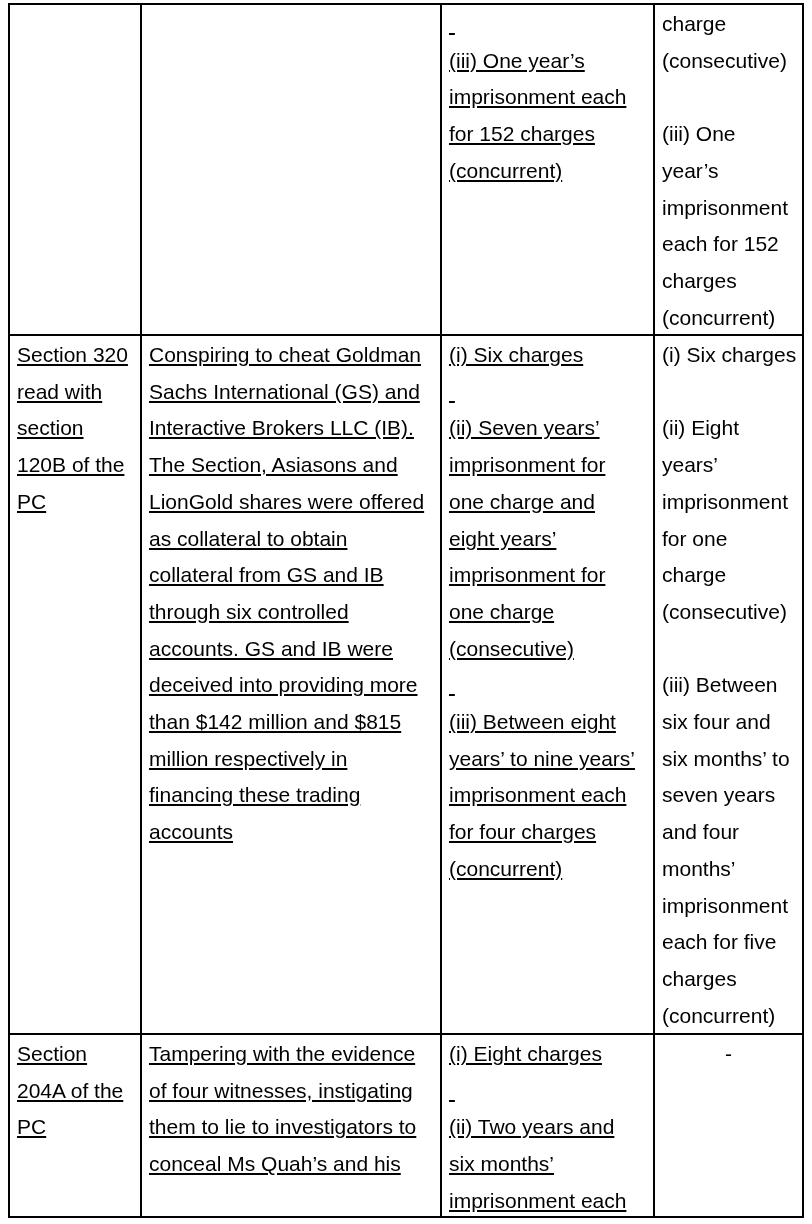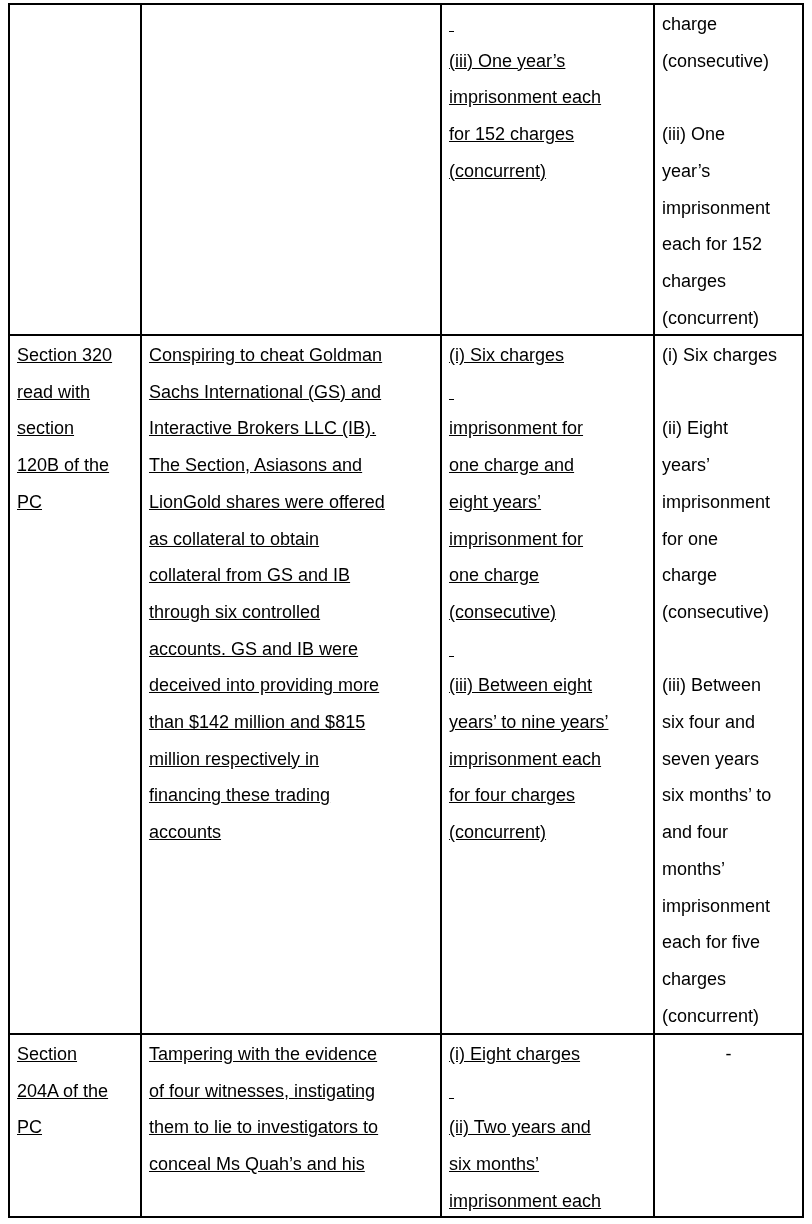--- a/index.html
+++ b/index.html
@@ -30,21 +30,21 @@
     height: 1215px;
     box-sizing: border-box;
     border: 2px solid #000000;
     display: grid;
     overflow: hidden;
     background: #ffffff;
   }
   .cell {
     box-sizing: border-box;
     padding: 1px 7px 0 7px;
-    font-size: 18px;
+    font-size: 21px;
     line-height: 36.7px;
     overflow: hidden;
     text-align: left;
   }
   .cell.br { border-right: 2px solid #000000; text-decoration: underline; }
   .cell.bb { border-bottom: 2px solid #000000; }
   .line {
     white-space: nowrap;
   }
 </style>
@@ -92,20 +92,21 @@
         <div class="line">accounts. GS and IB were</div>
         <div class="line">deceived into providing more</div>
         <div class="line">than $142 million and $815</div>
         <div class="line">million respectively in</div>
         <div class="line">financing these trading</div>
         <div class="line">accounts</div>
       </div>
       <div class="cell br bb">
         <div class="line">(i) Six charges</div>
         <div class="line">&nbsp;</div>
+        <div class="line">(ii) Seven years’</div>
         <div class="line">imprisonment for</div>
         <div class="line">one charge and</div>
         <div class="line">eight years’</div>
         <div class="line">imprisonment for</div>
         <div class="line">one charge</div>
         <div class="line">(consecutive)</div>
         <div class="line">&nbsp;</div>
         <div class="line">(iii) Between eight</div>
         <div class="line">years’ to nine years’</div>
         <div class="line">imprisonment each</div>
@@ -117,22 +118,22 @@
         <div class="line">&nbsp;</div>
         <div class="line">(ii) Eight</div>
         <div class="line">years’</div>
         <div class="line">imprisonment</div>
         <div class="line">for one</div>
         <div class="line">charge</div>
         <div class="line">(consecutive)</div>
         <div class="line">&nbsp;</div>
         <div class="line">(iii) Between</div>
         <div class="line">six four and</div>
+        <div class="line">six months’ to</div>
         <div class="line">seven years</div>
-        <div class="line">six months’ to</div>
         <div class="line">and four</div>
         <div class="line">months’</div>
         <div class="line">imprisonment</div>
         <div class="line">each for five</div>
         <div class="line">charges</div>
         <div class="line">(concurrent)</div>
       </div>
       <div class="cell br">
         <div class="line">Section</div>
         <div class="line">204A of the</div>

